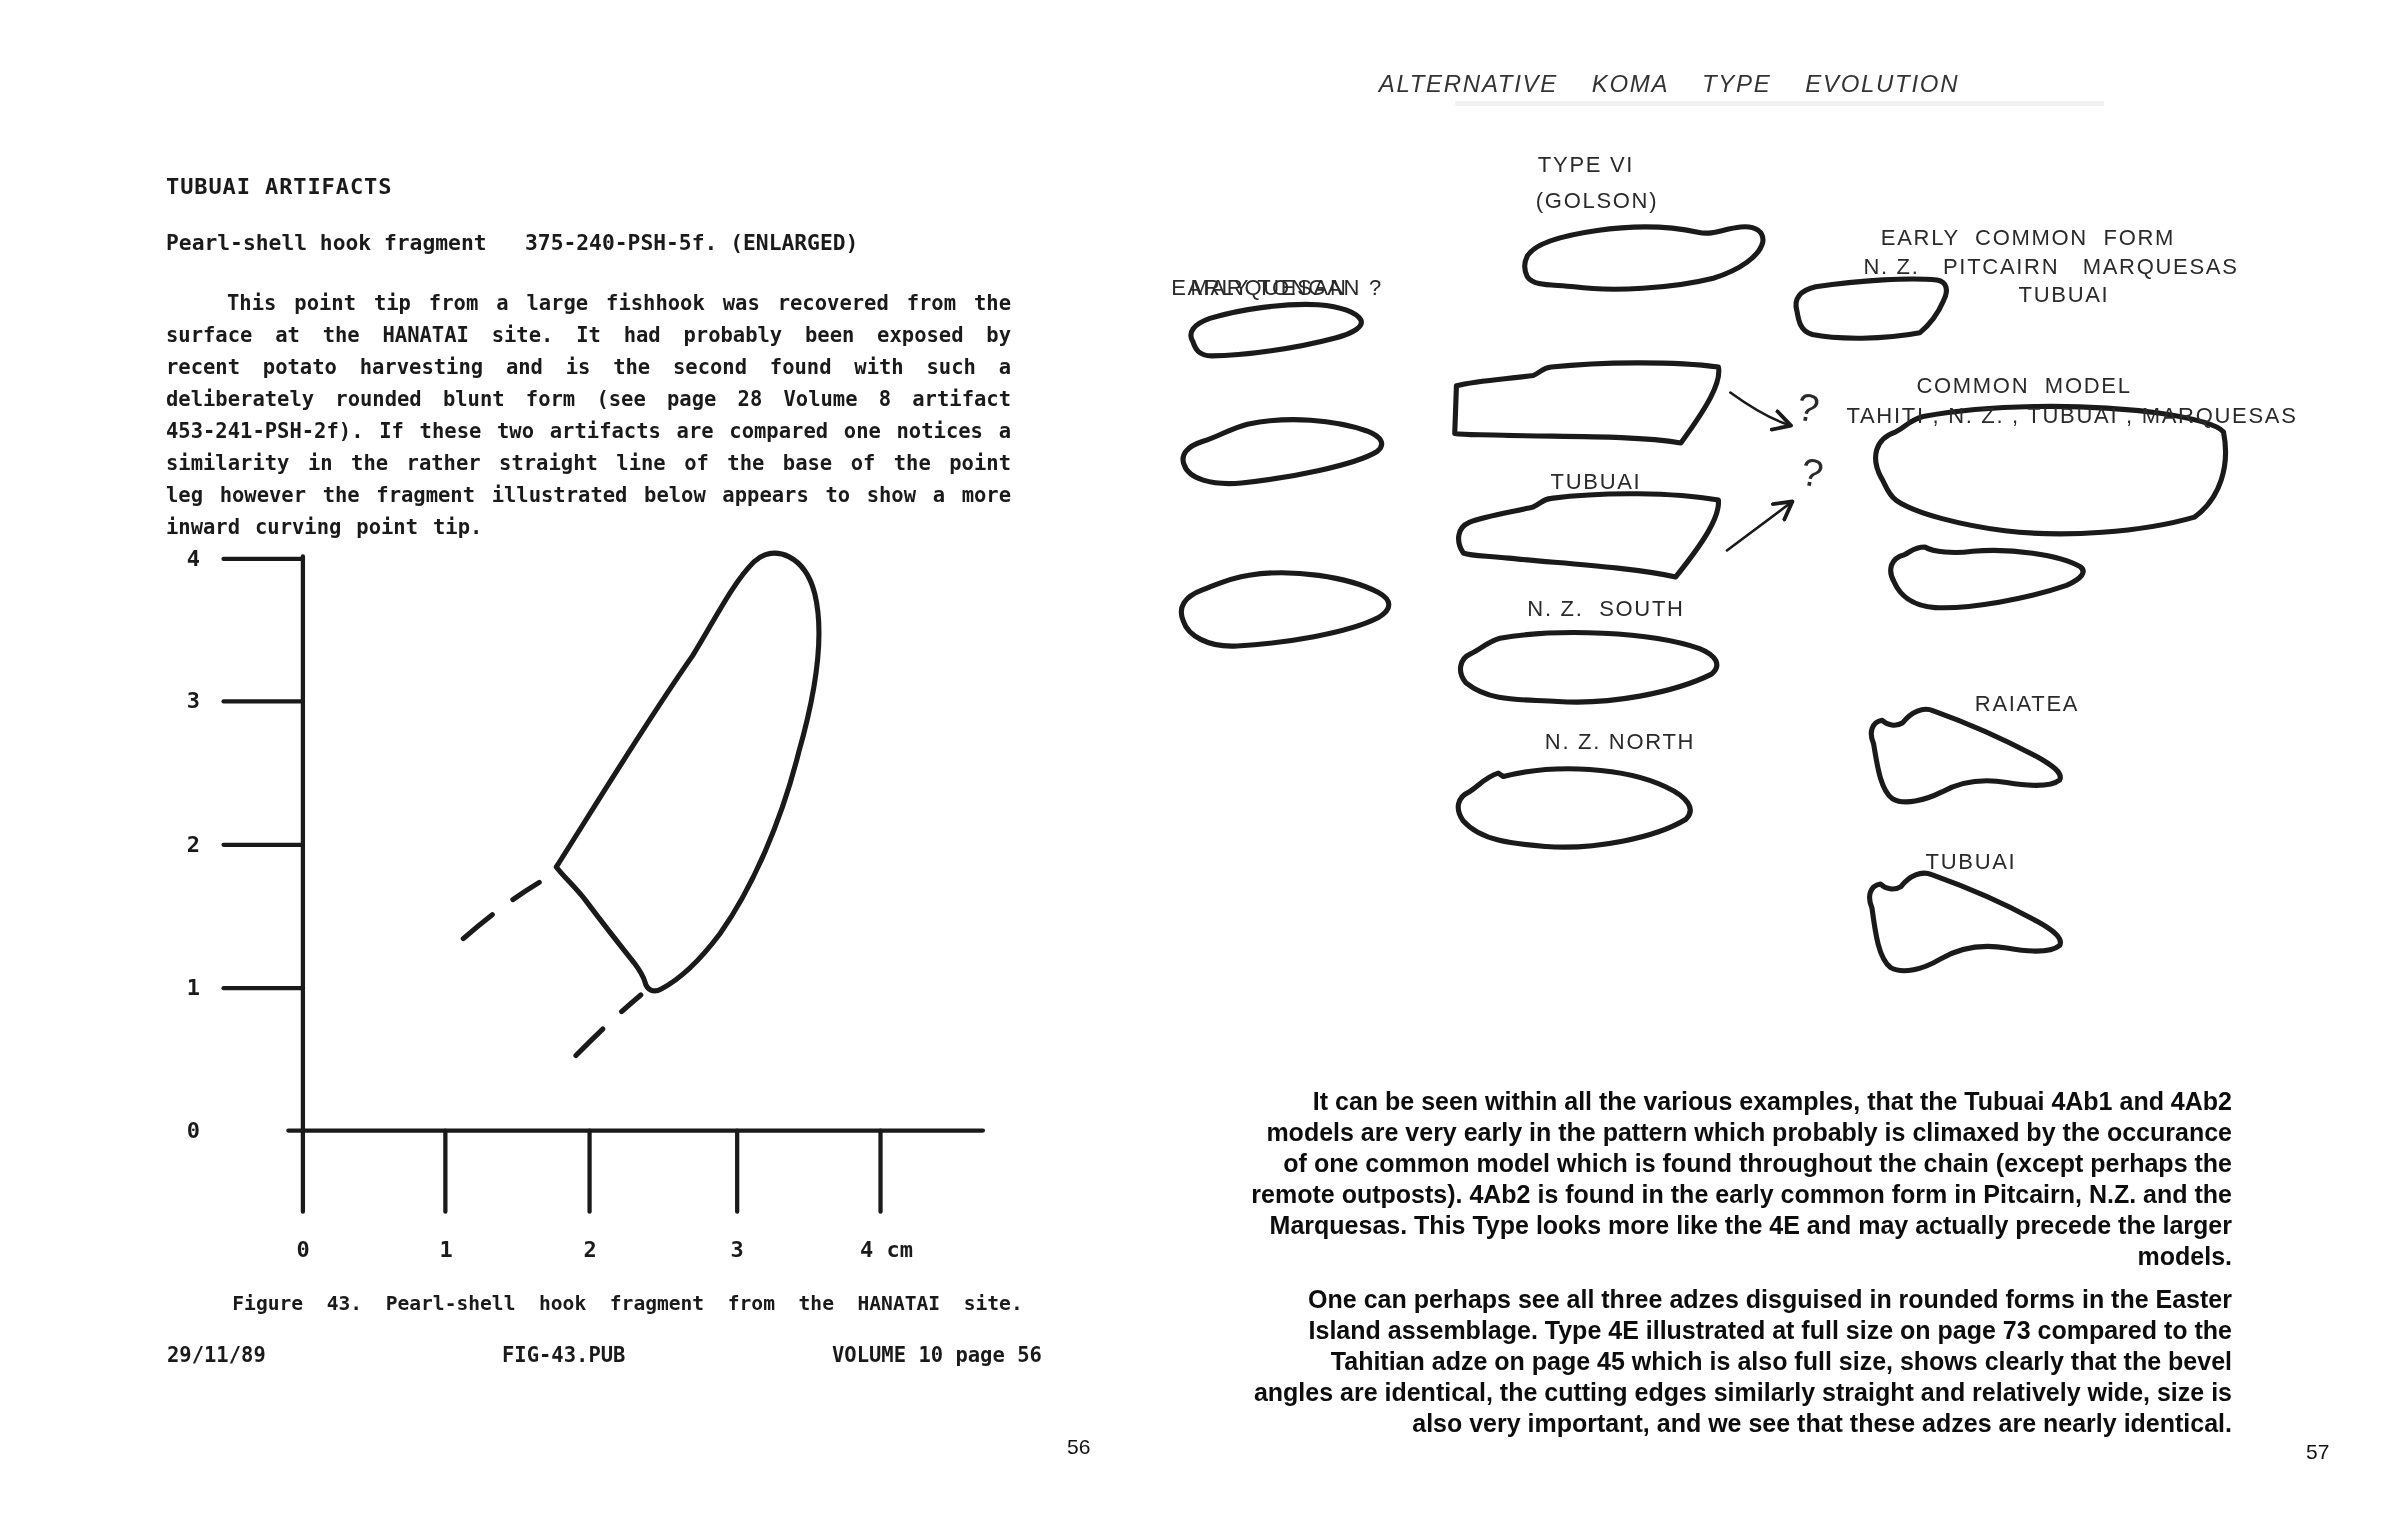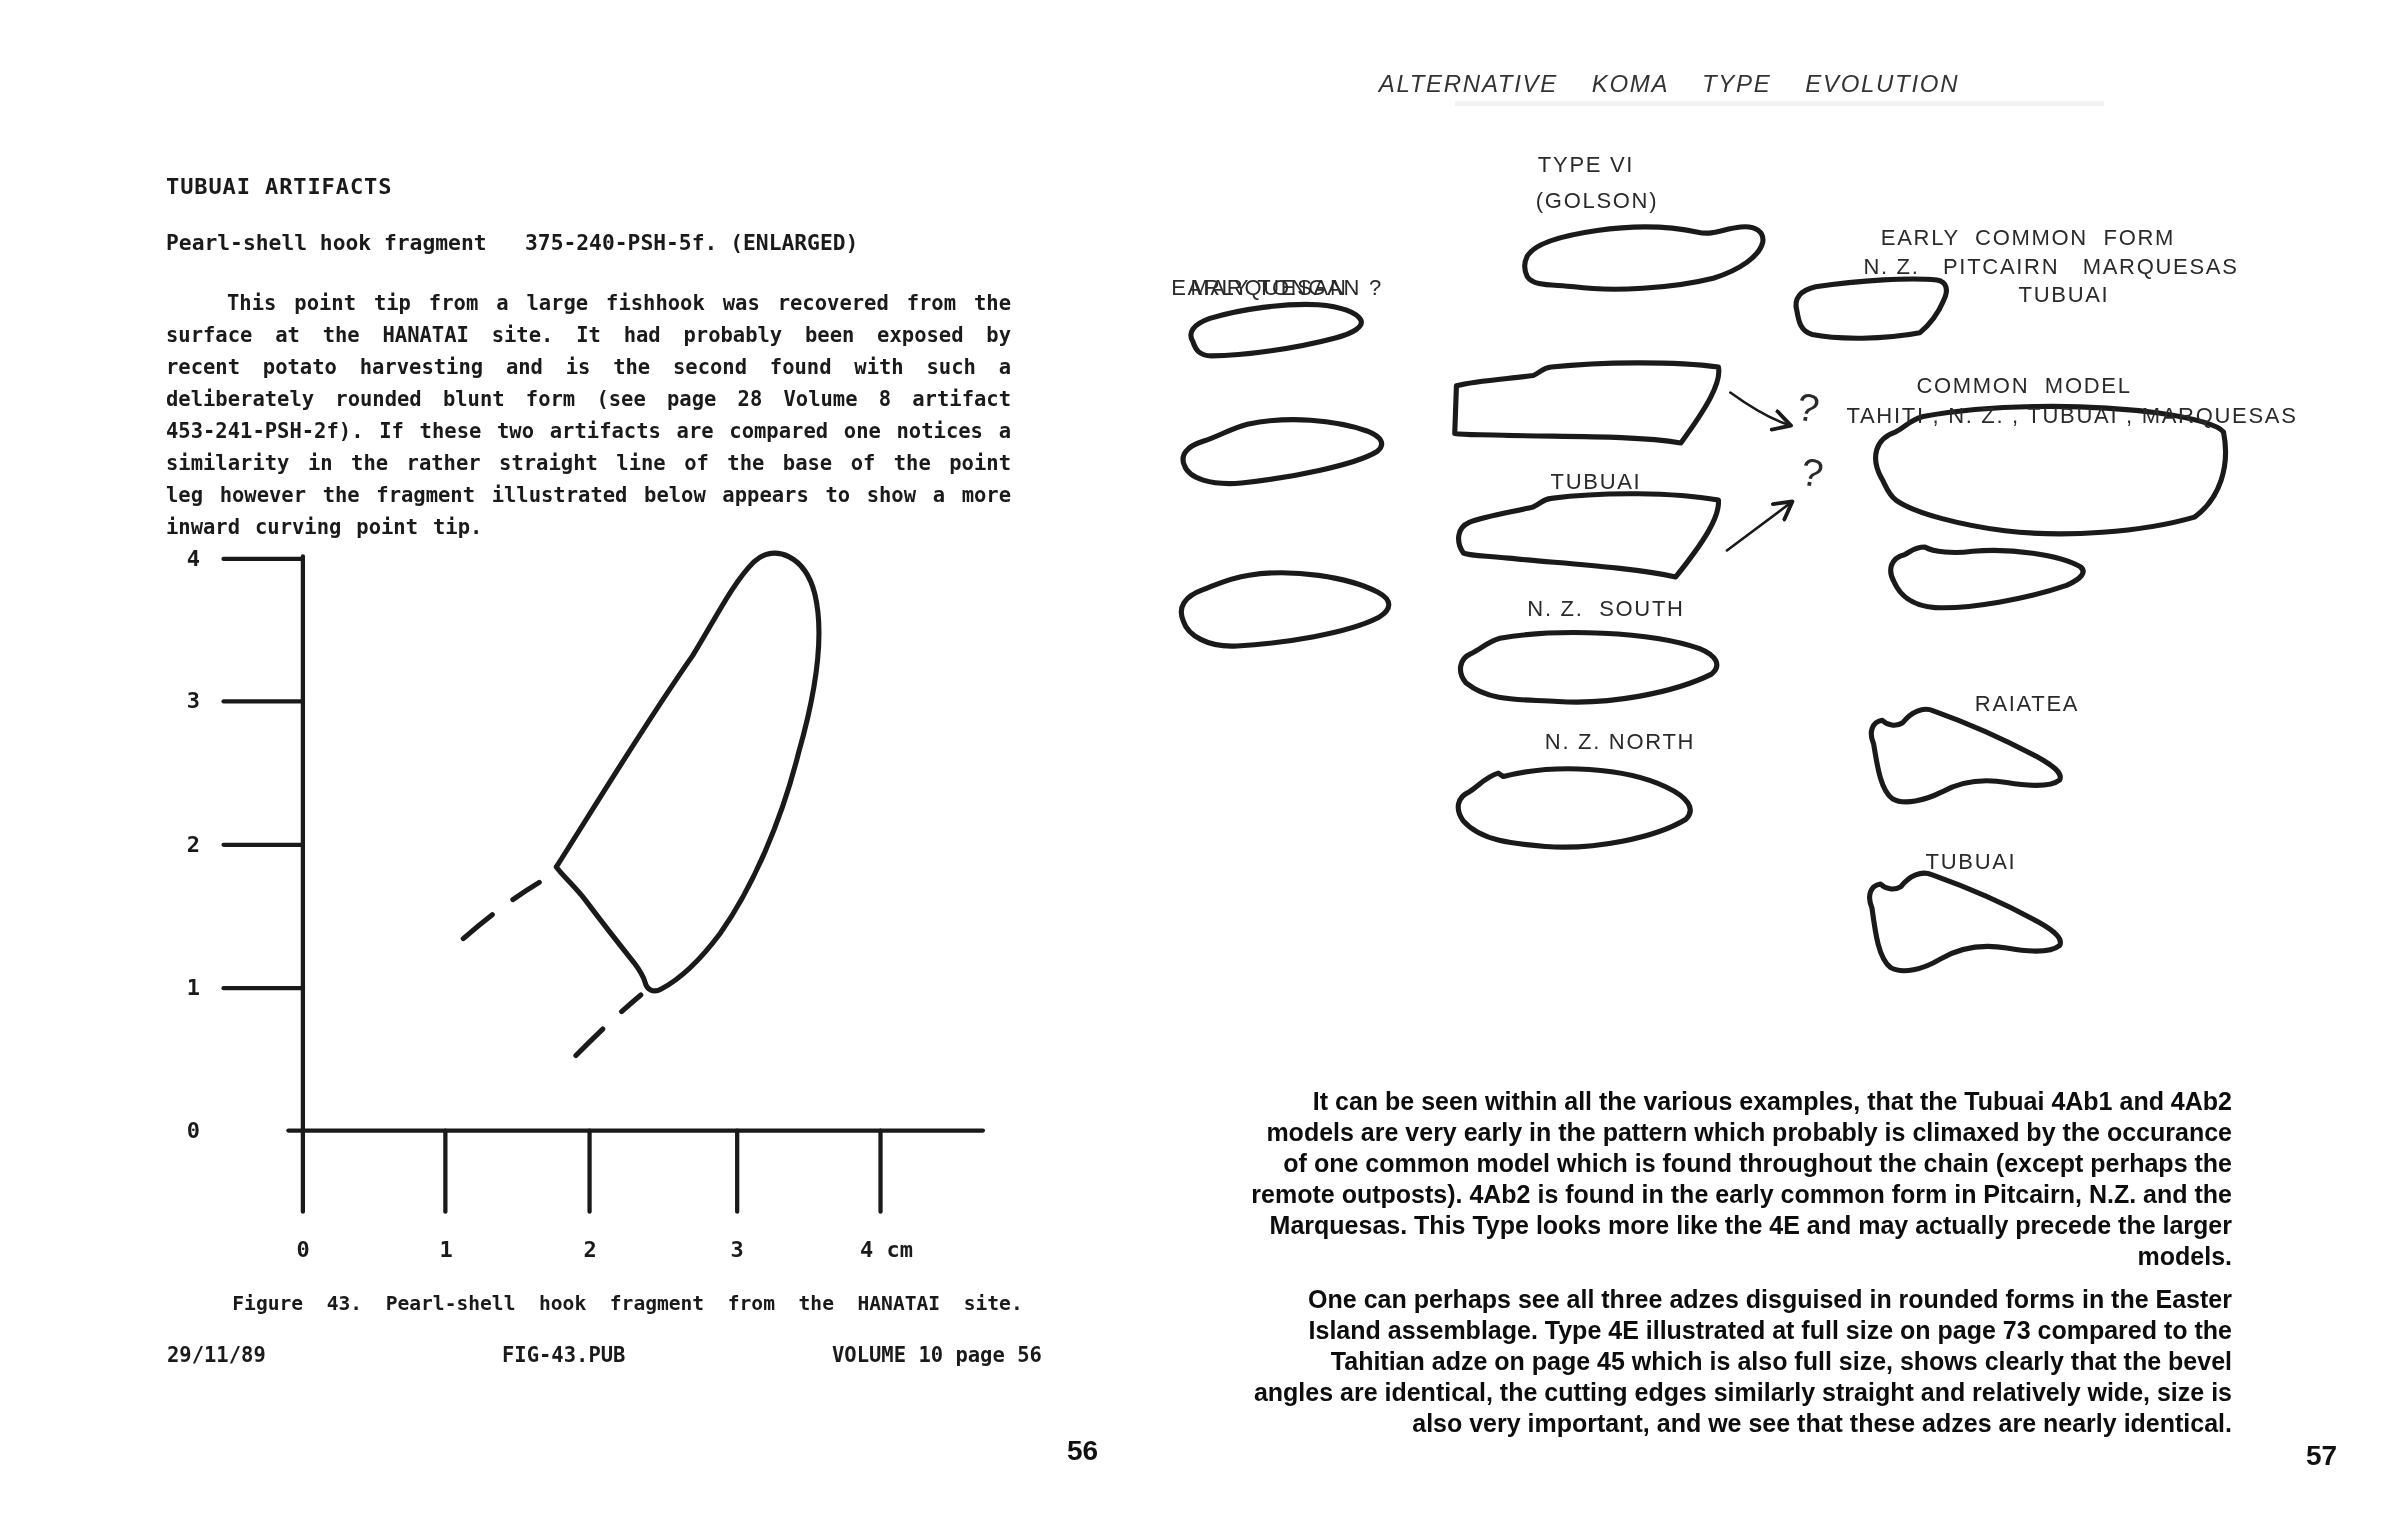--- a/index.html
+++ b/index.html
@@ -10,21 +10,21 @@
   .tw{font-family:"DejaVu Sans Mono",monospace;font-weight:700;color:#1a1a1a;}
   .lp-title{font-size:22px;letter-spacing:0.9px;}
   .lp-sub{font-size:21.3px;}
   .lp-body{white-space:normal;font-size:20.5px;line-height:32px;text-align:justify;
            text-indent:61px;word-spacing:2.6px;}
   .tick{font-size:22px;line-height:22px;}
   .y-tick{width:72px;text-align:right;}
   .x-tick{width:72px;text-align:center;}
   .caption{font-size:19.6px;width:845px;text-align:center;}
   .footer{font-size:20.5px;}
-  .pagenum{font-size:28px;font-weight:700;color:#111;}
+  .pagenum{font-size:21px;font-weight:400;color:#111;}
   
   .hl{font-family:"Liberation Sans",sans-serif;color:#2a2a2a;font-size:22px;
       letter-spacing:1.7px;transform:translateX(-50%);}
   .rp-heading{font-size:24px;letter-spacing:1.7px;word-spacing:8.5px;color:#333;}
   .qmark{font-size:39px;color:#2a2a2a;transform:rotate(10deg);font-family:"Liberation Sans",sans-serif;}
   .rp-text{white-space:normal;width:1011px;font-size:25px;line-height:31px;font-weight:700;color:#0d0d0d;}
   .rp-text p{margin:12px;text-indent:24px;text-align:right;}
   .artifact{background:#ececec;opacity:.7;}
   svg{position:absolute;left:0;top:0;}
   svg path{fill:none;stroke:#1a1a1a;stroke-linecap:round;stroke-linejoin:round;}

